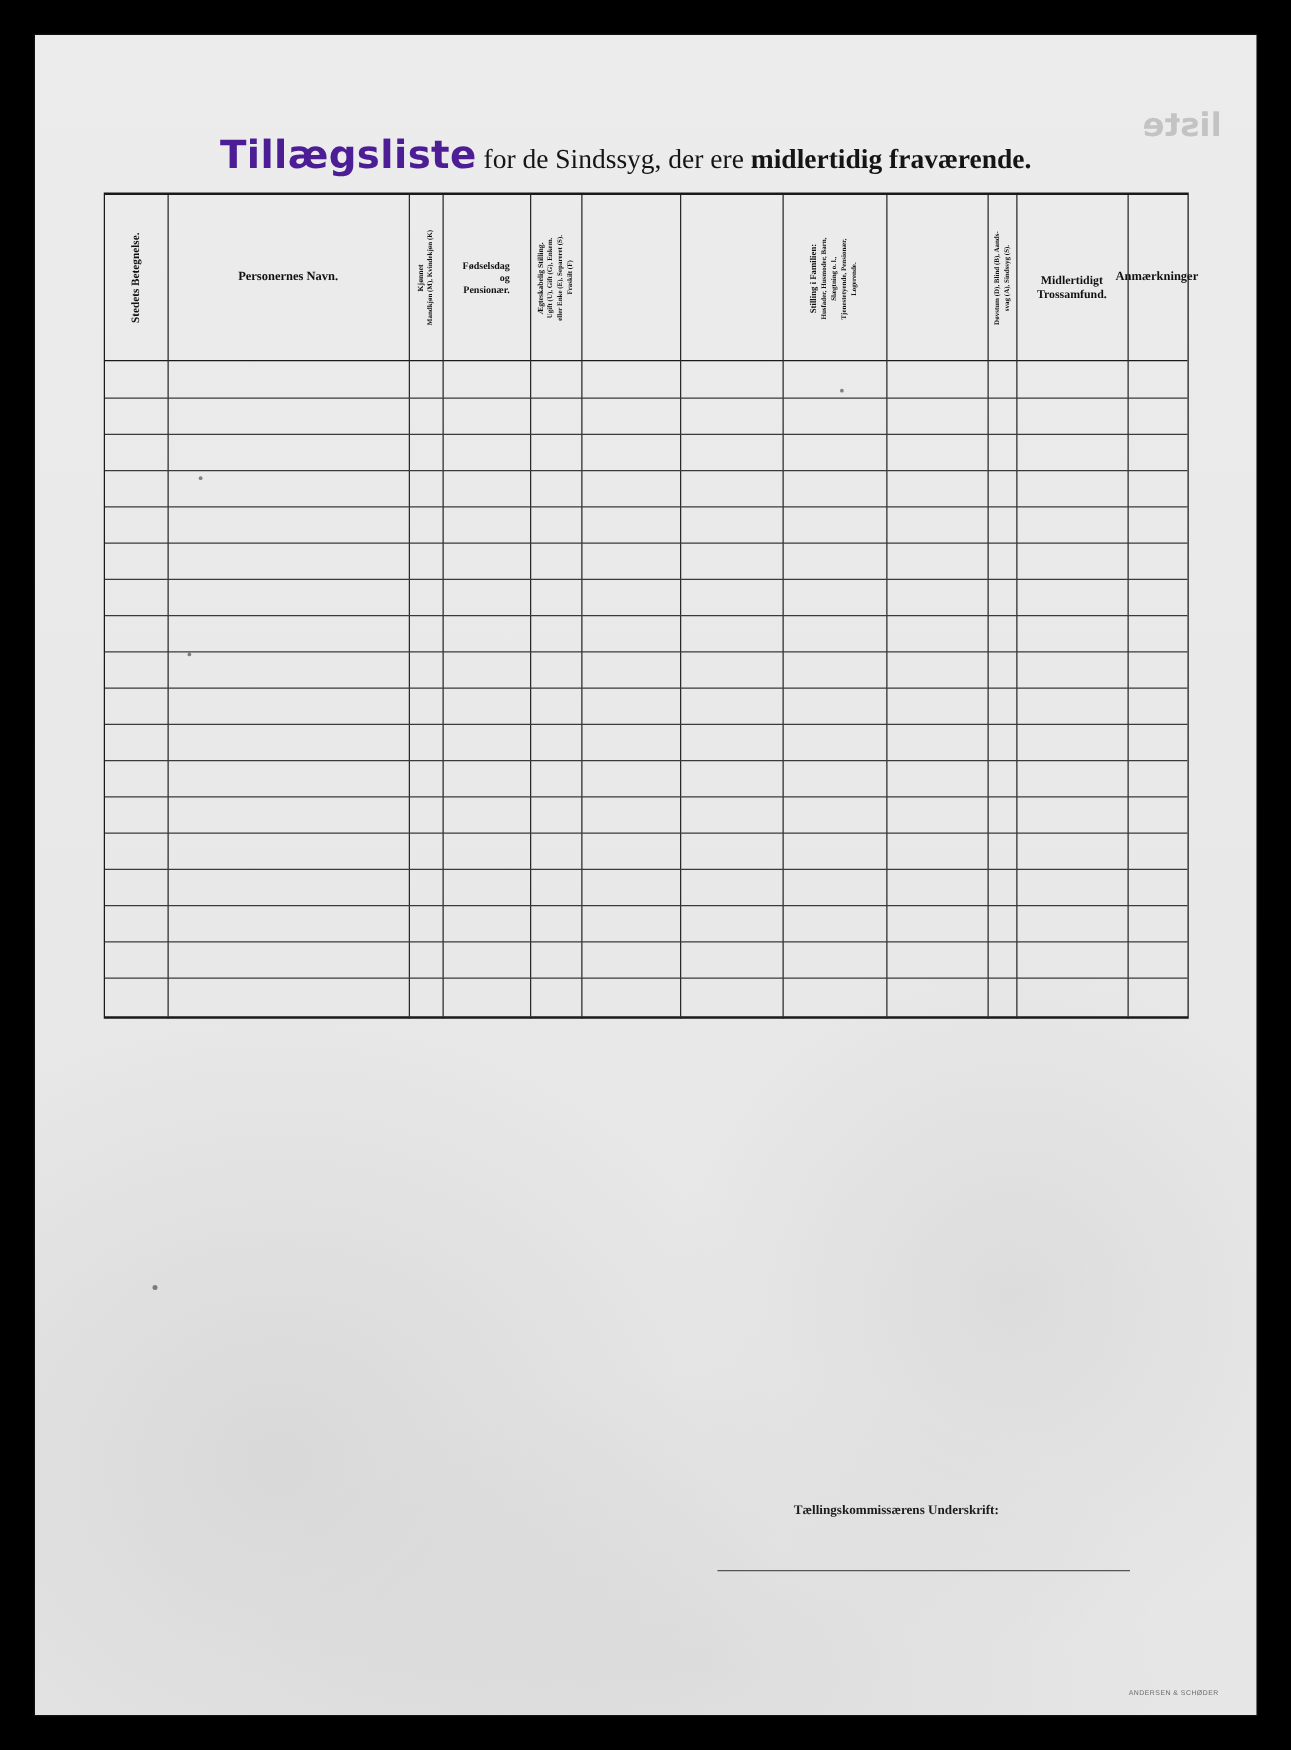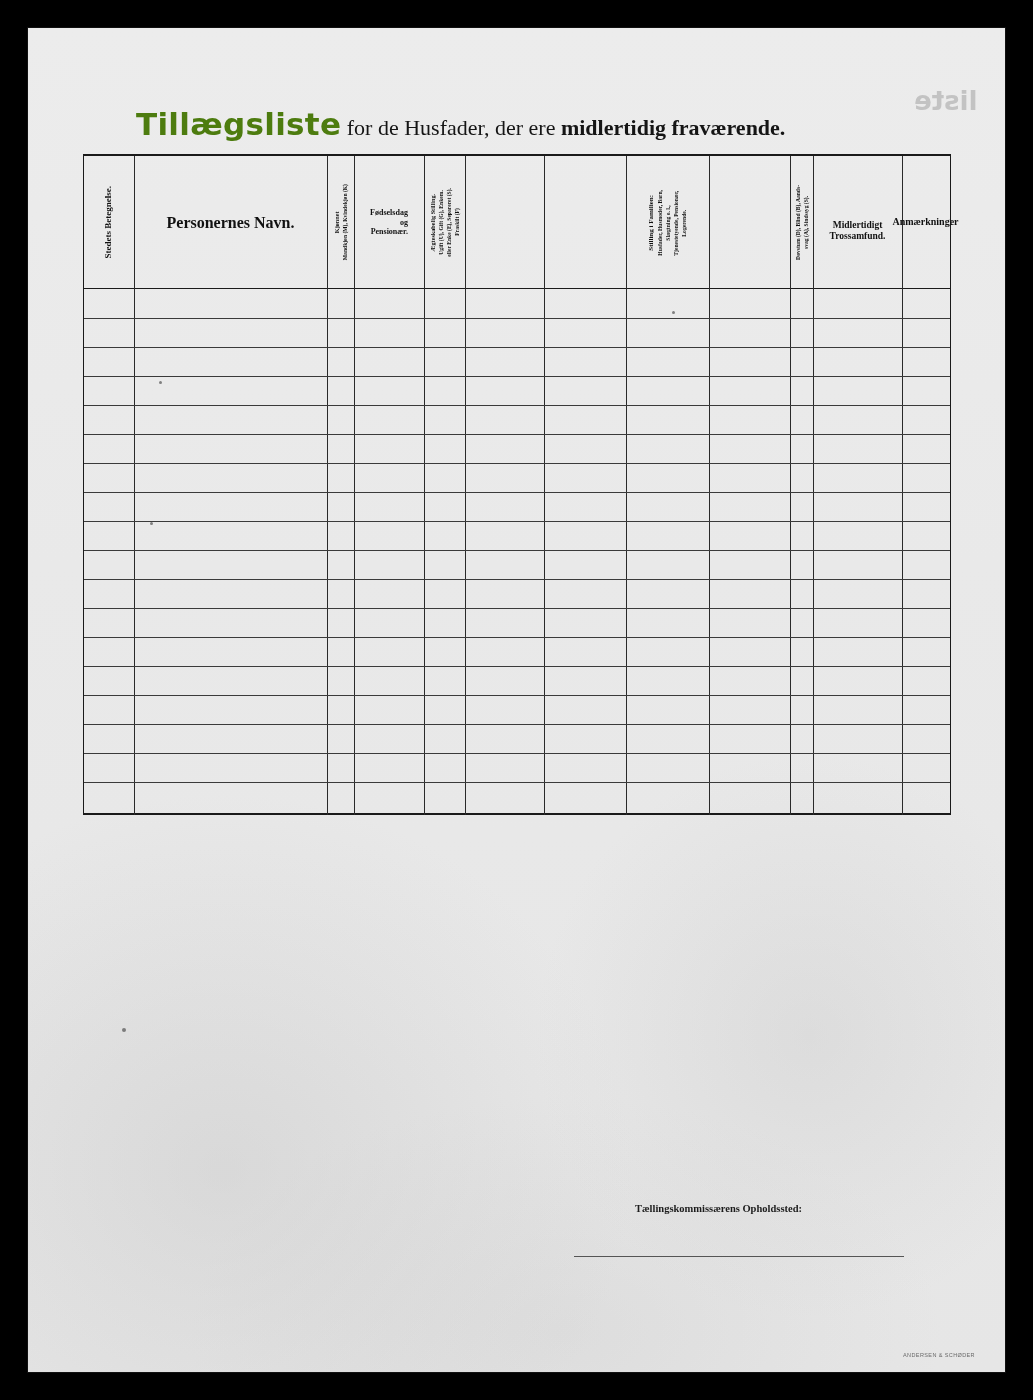--- a/index.html
+++ b/index.html
@@ -44,21 +44,22 @@
     top: 78px;
     width: 800px;
     height: 40px;
     white-space: nowrap;
   }
   #title .t-big {
     font-family: "DejaVu Sans", sans-serif;
     font-size: 31px;
     font-weight: 700;
     letter-spacing: 0.3px;
-    color: #4d7c0f;
+    color: #4c1d95;
+    margin-left: 40px;
   }
   #title .t-mid {
     font-family: "Liberation Serif", serif;
     font-size: 22px;
     font-weight: 400;
     color: #151515;
   }
   #title .t-bold {
     font-family: "Liberation Serif", serif;
     font-size: 22px;
@@ -119,21 +120,21 @@
     position: absolute;
     box-sizing: border-box;
     display: flex;
     align-items: center;
     justify-content: center;
     text-align: center;
     color: #111;
     font-family: "Liberation Serif", serif;
   }
   .hcell .lbl {
-    font-size: 16px;
+    font-size: 10px;
     font-weight: 700;
     line-height: 1.25;
   }
   .hcell.small .lbl {
     font-size: 8px;
     font-weight: 700;
     line-height: 1.2;
   }
   .hcell.tiny .lbl {
     font-size: 6.2px;
@@ -191,21 +192,21 @@
 </style>
 </head>
 <body>
 
 <div id="page">
   <div id="paper-texture"></div>
 
   <div id="ghost-mirror">liste</div>
 
   <div id="title">
-    <span class="t-big">Tillægsliste</span><span class="t-mid"> for de Husfader, der ere </span><span class="t-bold">midlertidig fraværende.</span>
+    <span class="t-big">Tillægsliste</span><span class="t-mid"> for de Sindssyg, der ere </span><span class="t-bold">midlertidig fraværende.</span>
   </div>
 
   <div id="table">
 
     <div id="header-row"></div>
 
     <div class="col-sep" style="left:50px;"></div>
     <div class="col-sep" style="left:243px;"></div>
     <div class="col-sep" style="left:270px;"></div>
     <div class="col-sep" style="left:340px;"></div>
@@ -292,21 +293,21 @@
     <div class="row-sep" style="top:423px;"></div>
     <div class="row-sep" style="top:452px;"></div>
     <div class="row-sep" style="top:481px;"></div>
     <div class="row-sep" style="top:510px;"></div>
     <div class="row-sep" style="top:539px;"></div>
     <div class="row-sep" style="top:568px;"></div>
     <div class="row-sep" style="top:597px;"></div>
     <div class="row-sep" style="top:626px;"></div>
   </div>
 
-  <div id="sig-label">Tællingskommissærens Opholdssted:</div>
+  <div id="sig-label">Tællingskommissærens Underskrift:</div>
   <div id="sig-rule"></div>
   <div id="printer-mark">ANDERSEN &amp; SCHØDER</div>
 
   <span class="speck" style="left:94px;  top:1000px; width:4px; height:4px;"></span>
   <span class="speck" style="left:131px; top:353px;  width:3px; height:3px;"></span>
   <span class="speck" style="left:122px; top:494px;  width:3px; height:3px;"></span>
   <span class="speck" style="left:644px; top:283px;  width:3px; height:3px;"></span>
 
   <div class="ghost-hand" style="left:648px; top:1095px; font-size:15px; transform:rotate(-3deg);">&nbsp;</div>
   <div class="ghost-hand" style="left:610px; top:1240px; font-size:16px; transform:rotate(-2deg);">&nbsp;</div>

